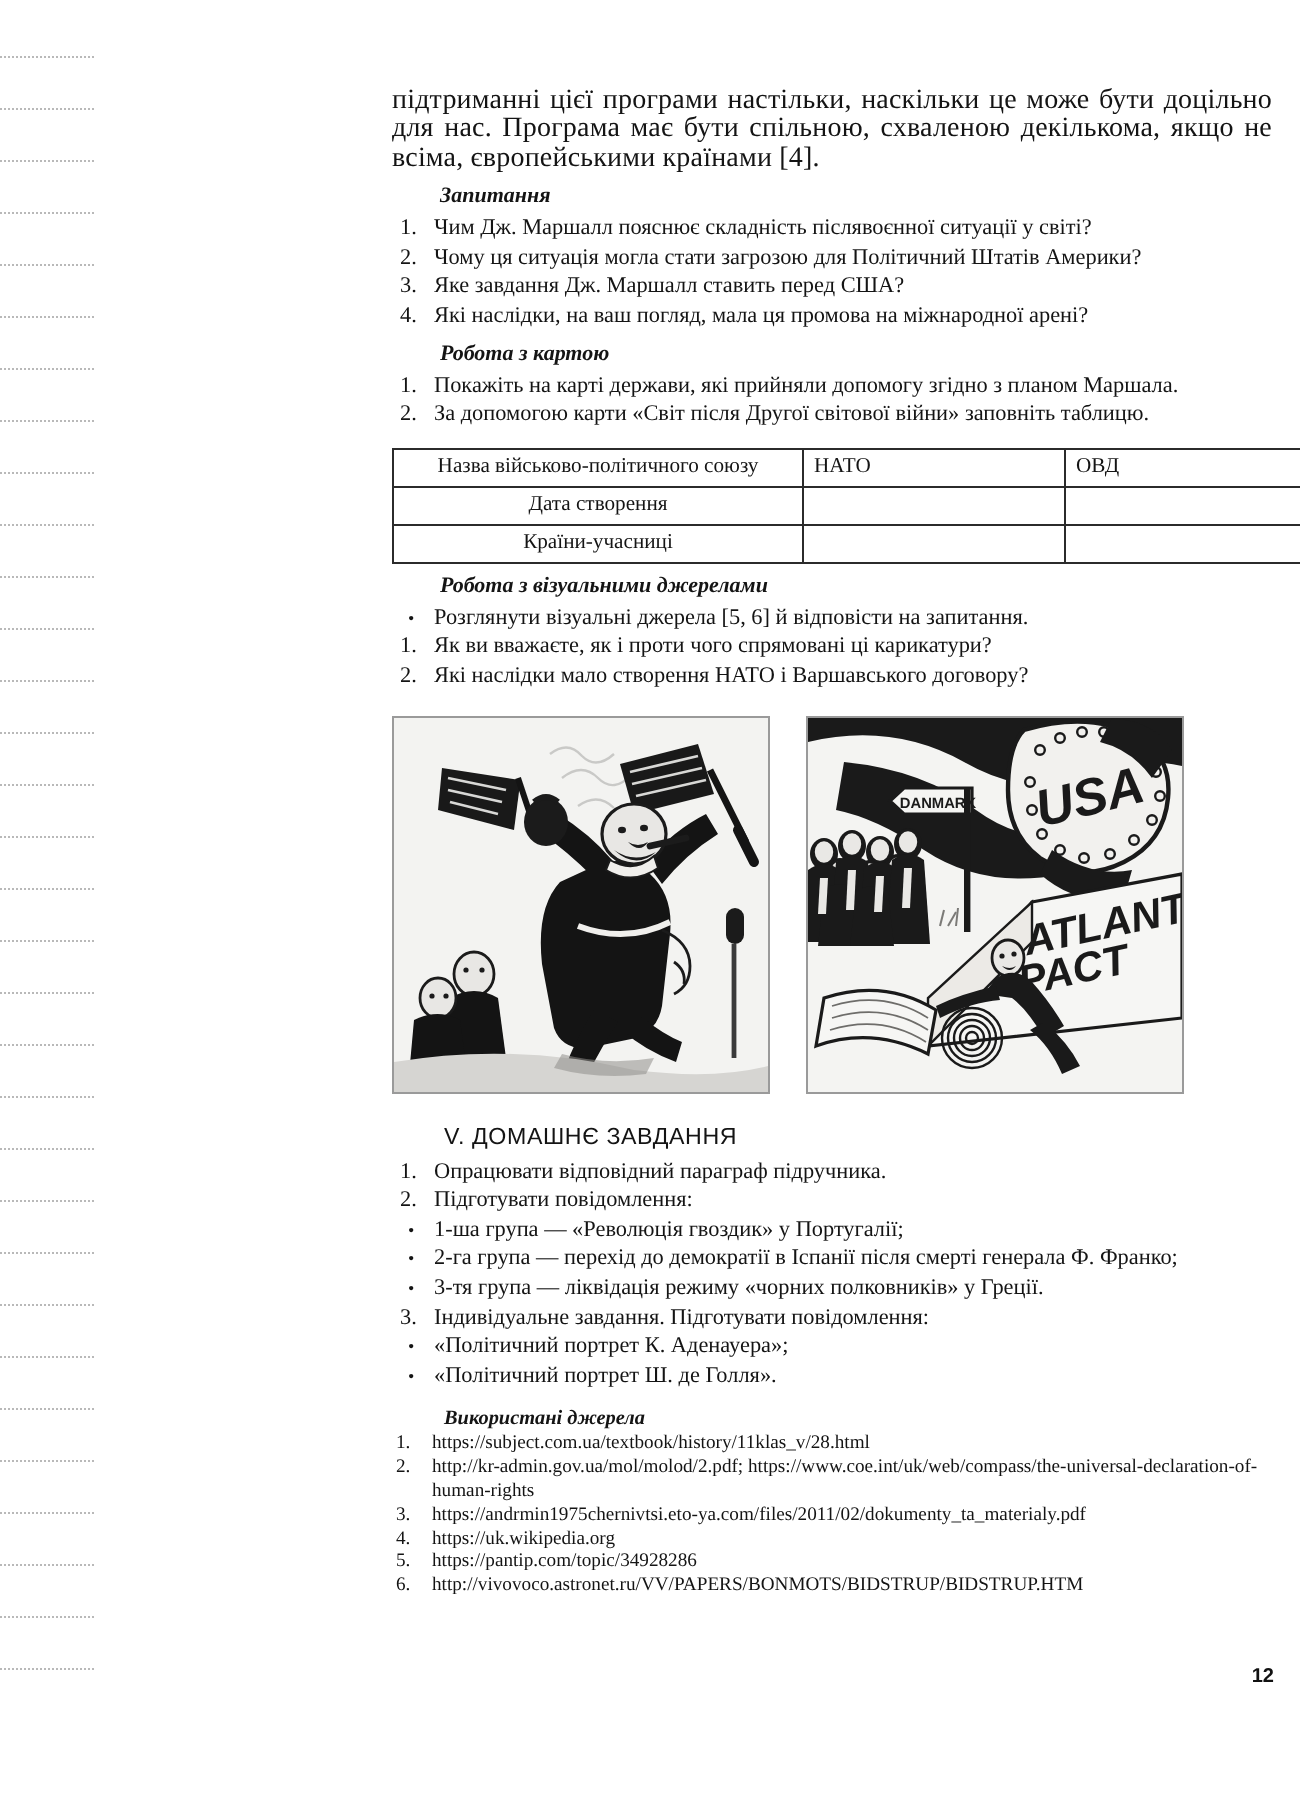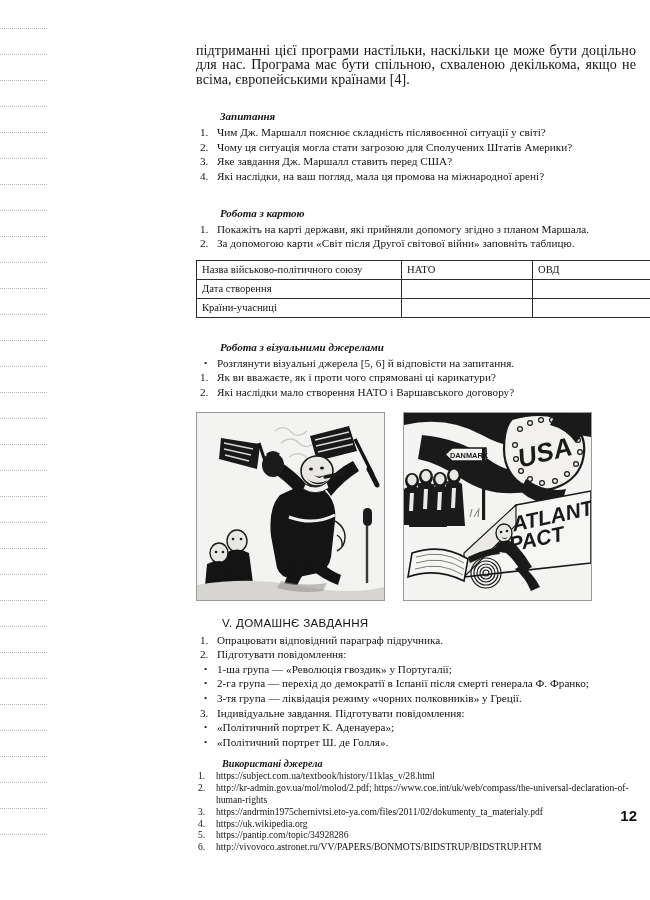--- a/index.html
+++ b/index.html
@@ -46,21 +46,21 @@
     text-align: justify;
     margin: 0;
     letter-spacing: 0.1px;
   }
 
   .sub-head {
     font-style: italic;
     font-weight: bold;
     font-size: 11px;
     line-height: 15px;
-    margin: 22px 0 1px 24px;
+    margin: 4px 0 1px 24px;
   }
 
   ol.qlist, ul.blist {
     margin: 0;
     padding: 0;
     list-style: none;
   }
   ol.qlist li, ul.blist li {
     font-size: 11.2px;
     line-height: 14.6px;
@@ -87,21 +87,21 @@
     table-layout: fixed;
   }
   table.alliance td {
     border: 1px solid #2b2b2b;
     font-size: 10.6px;
     line-height: 13px;
     padding: 2px 5px 3px 5px;
     height: 13px;
     vertical-align: middle;
   }
-  table.alliance td.c1 { width: 194px; }
+  table.alliance td.c1 { width: 194px; text-align: center; }
   table.alliance td.c2 { width: 120px; }
   table.alliance td.c3 { width: 122px; }
 
   
   #figures {
     margin-top: 12px;
     display: flex;
     gap: 18px;
   }
   .fig {
@@ -145,24 +145,24 @@
     position: absolute;
     left: 2px;
     top: 0;
     width: 16px;
   }
 
   
   #page-number {
     position: absolute;
     right: 13px;
-    bottom: 76px;
+    bottom: 56px;
     font-family: "Liberation Sans", "DejaVu Sans", sans-serif;
     font-weight: bold;
-    font-size: 15px;
+    font-size: 10px;
     color: #111;
   }
 </style>
 </head>
 <body>
 
 <div id="margin-rules">
     <div class="rule" style="top: 28px;"></div>
     <div class="rule" style="top: 54px;"></div>
     <div class="rule" style="top: 80px;"></div>
@@ -202,21 +202,21 @@
   <p class="para">підтриманні цієї програми настільки, наскільки це може бути доцільно для нас. Програма має бути спільною, схваленою декількома, якщо не всіма, європейськими країнами [4].</p>
 
   <div class="sub-head">Запитання</div>
   <ol class="qlist">
     <li>
       <span class="marker">1.</span>
       <span class="txt">Чим Дж. Маршалл пояснює складність післявоєнної ситуації у світі?</span>
     </li>
     <li>
       <span class="marker">2.</span>
-      <span class="txt">Чому ця ситуація могла стати загрозою для Сполучених Штатів Америки?</span>
+      <span class="txt">Чому ця ситуація могла стати загрозою для Політичний Штатів Америки?</span>
     </li>
     <li>
       <span class="marker">3.</span>
       <span class="txt">Яке завдання Дж. Маршалл ставить перед США?</span>
     </li>
     <li>
       <span class="marker">4.</span>
       <span class="txt">Які наслідки, на ваш погляд, мала ця промова на міжнародної арені?</span>
     </li>
   </ol>

